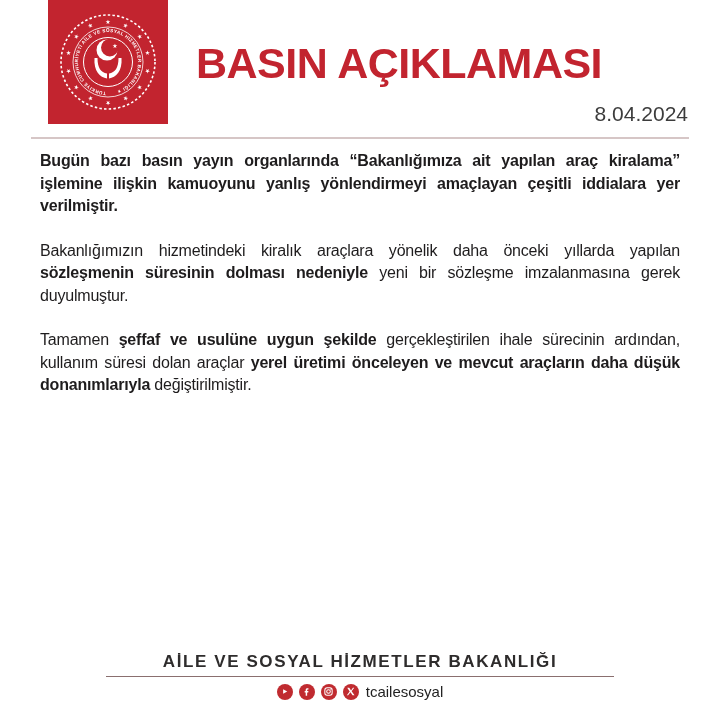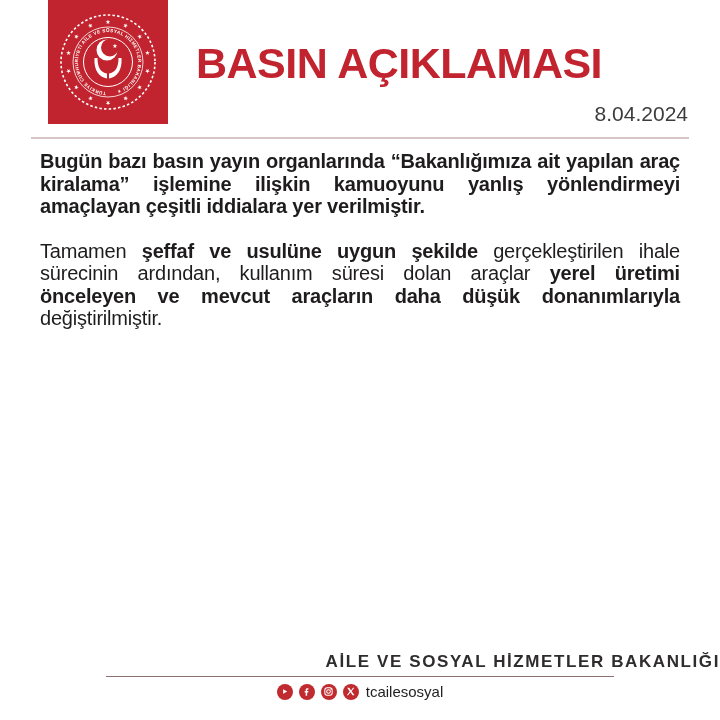--- a/index.html
+++ b/index.html
@@ -35,29 +35,29 @@
     font-size:21px;color:#3C3C3C;font-stretch:condensed;
   }
   .header-rule{
     position:absolute;left:31px;right:31px;top:137px;height:1.5px;
     background:var(--header-rule);
   }
 
   
   .body{position:absolute;left:40px;right:40px;top:150px;}
   .body p{
-    margin:0 0 22px;font-size:20px;line-height:22.5px;
+    margin:0 0 22px;font-size:16px;line-height:22.5px;
     text-align:justify;color:var(--text);
     font-stretch:condensed;letter-spacing:-0.2px;
   }
   .body span.b{font-weight:700;}
 
   
   .org{
-    position:absolute;left:0;right:0;top:652px;text-align:right;
+    position:absolute;left:0;right:0;top:652px;text-align:center;
     font-size:17px;font-weight:700;letter-spacing:1.6px;color:#2E2C2C;
     font-stretch:condensed;
   }
   .footer-rule{
     position:absolute;left:106px;top:676px;width:508px;height:1px;
     background:var(--footer-rule);
   }
   .social{
     position:absolute;left:0;right:0;top:683px;
     display:flex;justify-content:center;align-items:center;gap:6px;
@@ -119,20 +119,21 @@
       </svg>
     </div>
 
     <h1 class="title">BASIN AÇIKLAMASI</h1>
     <div class="date">8.04.2024</div>
     <div class="header-rule"></div>
   </header>
 
   <main class="body">
       <p><span class="b">Bugün bazı basın yayın organlarında “Bakanlığımıza ait yapılan araç kiralama” işlemine ilişkin kamuoyunu yanlış yönlendirmeyi amaçlayan çeşitli iddialara yer verilmiştir.</span></p>
+      <p><span>Bakanlığımızın hizmetindeki kiralık araçlara yönelik daha önceki yıllarda yapılan </span><span class="b">sözleşmenin süresinin dolması nedeniyle</span><span> yeni bir sözleşme imzalanmasına gerek duyulmuştur.</span></p>
       <p><span>Tamamen </span><span class="b">şeffaf ve usulüne uygun şekilde</span><span> gerçekleştirilen ihale sürecinin ardından, kullanım süresi dolan araçlar </span><span class="b">yerel üretimi önceleyen ve mevcut araçların daha düşük donanımlarıyla</span><span> değiştirilmiştir.</span></p>
     </main>
 
   <footer>
     <div class="org">AİLE VE SOSYAL HİZMETLER BAKANLIĞI</div>
     <div class="footer-rule"></div>
     <div class="social">
       <span class="sicon">
         <svg viewBox="0 0 24 24">
             <polygon points="9,7 18,12 9,17" fill="#fff"></polygon>

